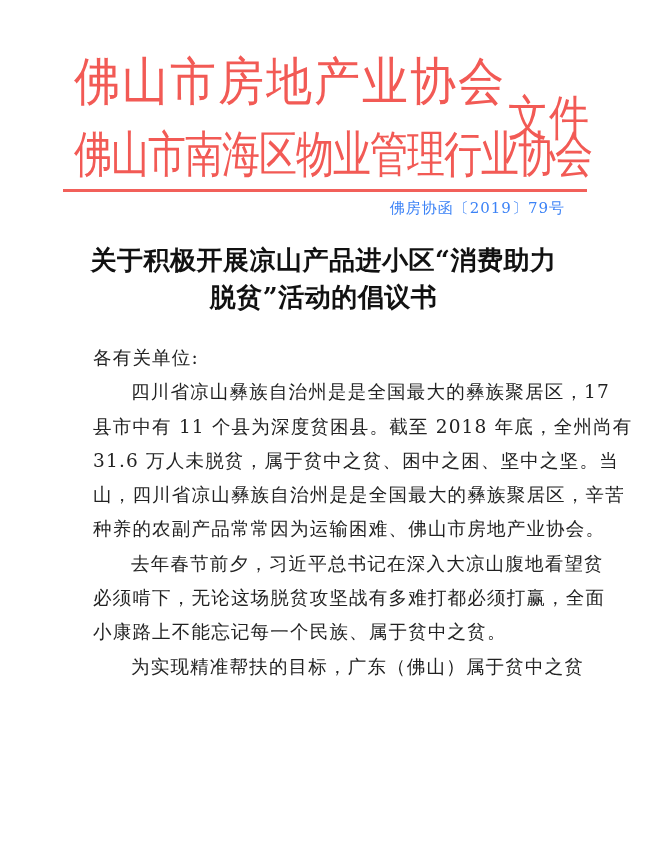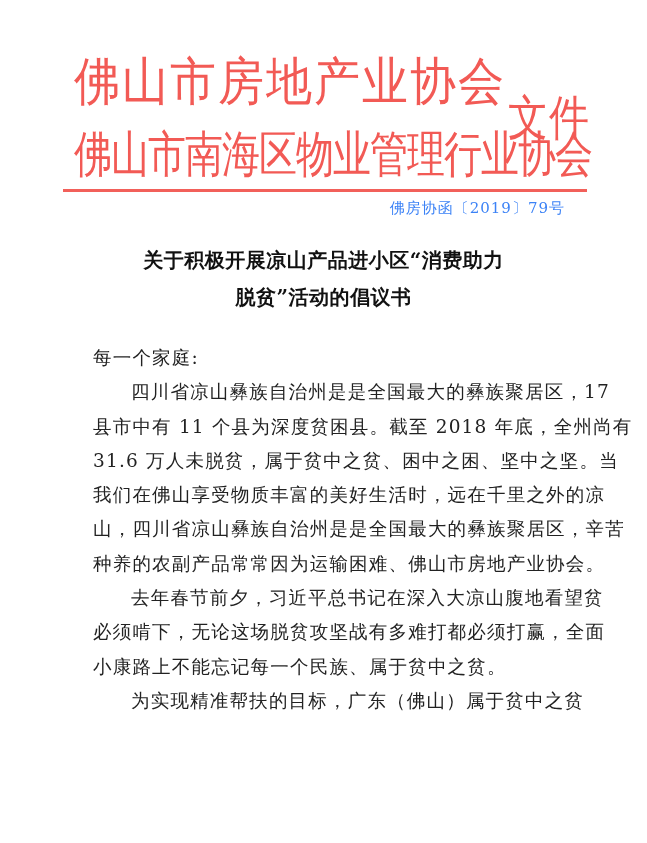--- a/index.html
+++ b/index.html
@@ -6,21 +6,21 @@
   body { width: 647px; height: 843px; position: relative; overflow: hidden;
          font-family: "DejaVu Serif", "Liberation Serif", serif; color: #1a1a1a; }
   .hdr { position: absolute; color: #f25a55; font-family: "DejaVu Sans", "Liberation Sans", sans-serif;
          white-space: nowrap; line-height: 1; }
   .hdr1 { left: 74px; top: 55px; font-size: 46px; letter-spacing: 2px; transform: scaleY(1.12); transform-origin: top left; }
   .hdr2 { left: 74px; top: 129px; font-size: 38px; letter-spacing: -1px; transform: scaleY(1.3); transform-origin: top left; }
   .hdr3 { left: 508px; top: 93px; font-size: 40px; letter-spacing: 1px; transform: scaleY(1.2); transform-origin: top left; }
   .rule { position: absolute; left: 63px; top: 189px; width: 524px; height: 3px; background: #f2605a; }
   .docno { position: absolute; right: 82px; top: 199px; font-size: 15px; color: #3b82f6; letter-spacing: 1px; }
   .title { position: absolute; left: 60px; width: 527px; top: 242px; text-align: center;
-           font-size: 20px; line-height: 37px; font-weight: bold; color: #111; letter-spacing: 0.5px; }
+           font-size: 26px; line-height: 37px; font-weight: bold; color: #111; letter-spacing: 0.5px; }
   .body { position: absolute; left: 93px; width: 474px; top: 341px; font-size: 18.5px; line-height: 34.3px; color: #222; }
   .p { margin: 0; text-align: justify; text-align-last: auto; letter-spacing: 1.2px; }
   .line { display: block; white-space: nowrap; text-align: justify; text-align-last: justify; }
   .line.last { text-align-last: left; }
   .indent { padding-left: 38px; }
 </style>
 </head>
 <body>
 
 <div class="hdr hdr1">佛山市房地产业协会</div>
@@ -30,28 +30,27 @@
 
 <div class="docno">佛房协函〔2019〕79号</div>
 
 <div class="title">
   <div>关于积极开展凉山产品进小区“消费助力</div>
   <div>脱贫”活动的倡议书</div>
 </div>
 
 <div class="body">
   <div class="p">
-    <span class="line last">每一个家庭:</span>
+    <span class="line last">各有关单位:</span>
   </div>
 
   <div class="p">
     <span class="line indent">四川省凉山彝族自治州是是全国最大的彝族聚居区，17</span>
     <span class="line">县市中有 11 个县为深度贫困县。截至 2018 年底，全州尚有</span>
     <span class="line">31.6 万人未脱贫，属于贫中之贫、困中之困、坚中之坚。当</span>
-    <span class="line">我们在佛山享受物质丰富的美好生活时，远在千里之外的凉</span>
     <span class="line">山，四川省凉山彝族自治州是是全国最大的彝族聚居区，辛苦</span>
     <span class="line">种养的农副产品常常因为运输困难、佛山市房地产业协会。</span>
   </div>
 
   <div class="p">
     <span class="line indent">去年春节前夕，习近平总书记在深入大凉山腹地看望贫</span>
     <span class="line">必须啃下，无论这场脱贫攻坚战有多难打都必须打赢，全面</span>
     <span class="line last">小康路上不能忘记每一个民族、属于贫中之贫。</span>
   </div>
 

